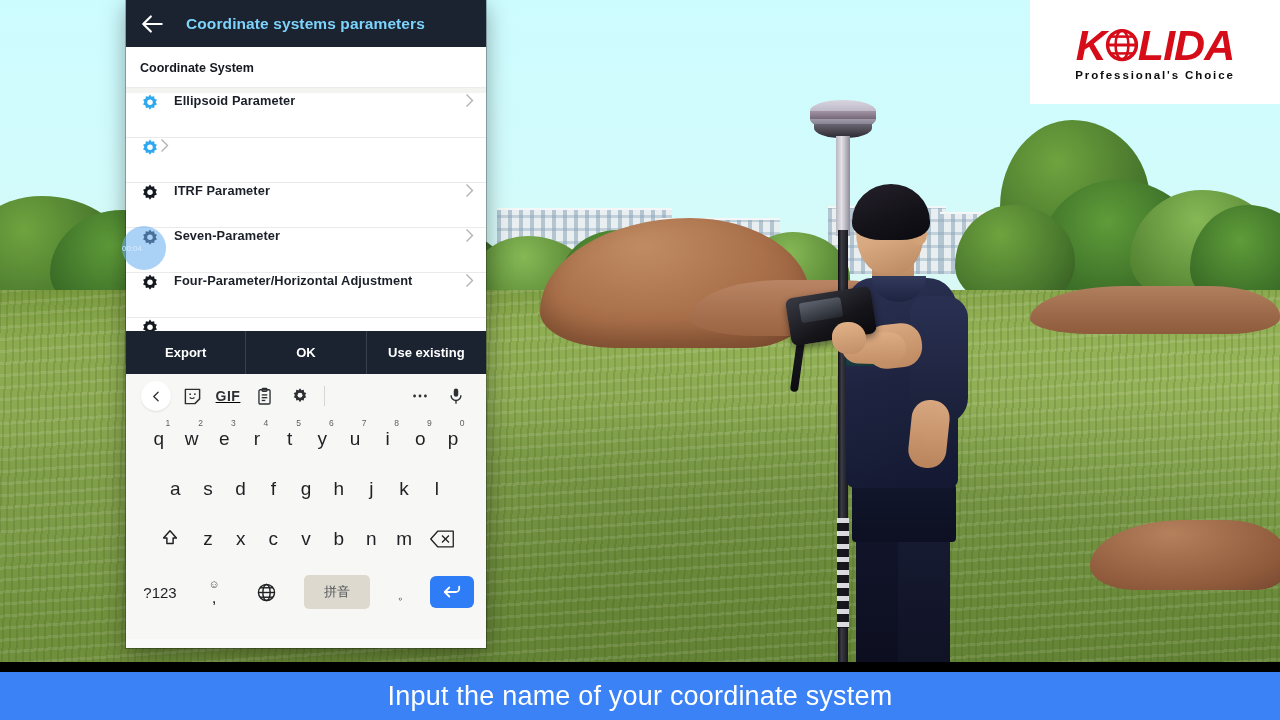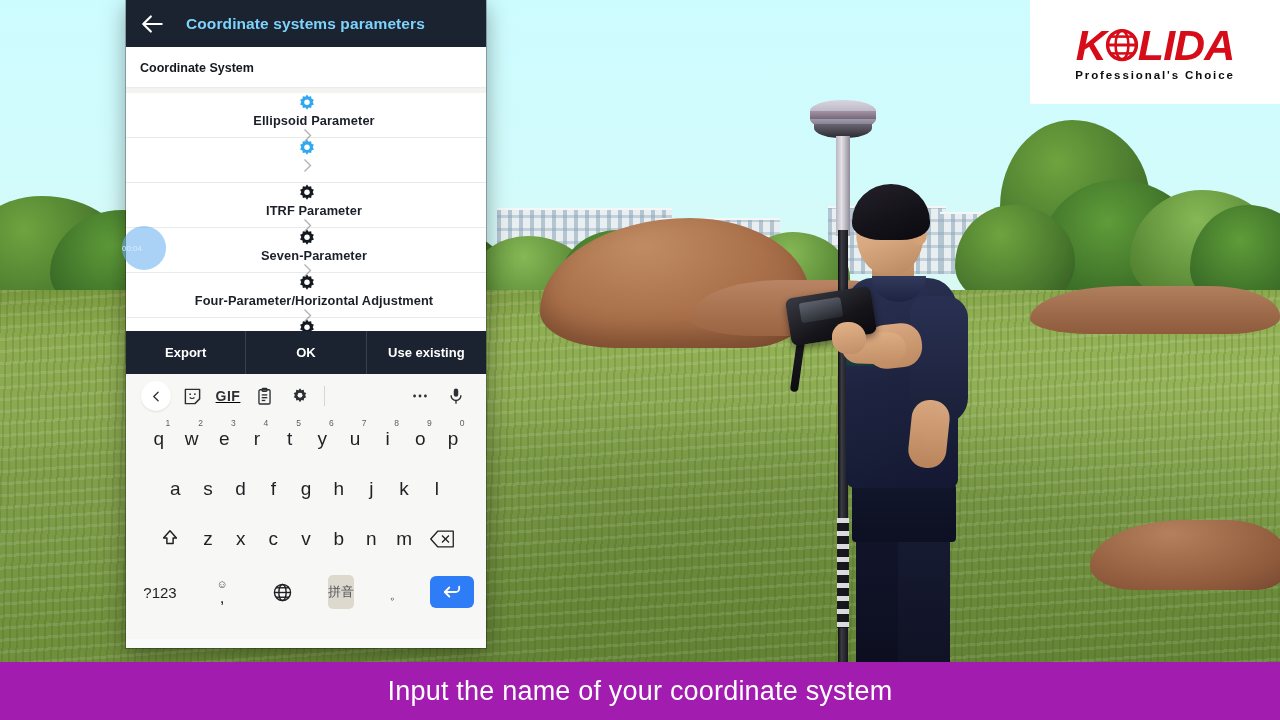--- a/index.html
+++ b/index.html
@@ -216,23 +216,23 @@
   .app-title {
     color: #7dd3fc; font-size: 15.5px; font-weight: bold; letter-spacing: .1px;
   }
   .section-label {
     background: #fff; padding: 14px 14px 12px 14px;
     font-size: 12.5px; font-weight: bold; color: #14181f;
     border-bottom: 1px solid #ececec;
   }
   .list-wrap { background: #f3f3ef; height: 243px; overflow: hidden; padding-top: 5px; }
   .row {
-    display: flex; align-items: center; height: 45px;
+    display: flex; height: 45px;
     background: #fff; border-bottom: 1px solid #eaeaea;
-    padding: 0 12px 0 14px; cursor: pointer; flex-direction: column;
+    padding: 0 12px 0 14px; cursor: pointer;
   }
   .row .gear { width: 20px; height: 20px; flex: 0 0 auto; }
   .row .rlabel {
     flex: 1 1 auto; margin-left: 14px;
     font-size: 12.8px; font-weight: bold; color: #1a1f28; letter-spacing: .1px;
   }
   .chev { width: 9px; height: 15px; flex: 0 0 auto; opacity: .45; }
 
   .btn-bar { display: flex; height: 43px; background: #1b2230; }
   .btn-bar .btn {
@@ -272,21 +272,21 @@
     font-size: 8.5px; color: #5d5f63; font-weight: normal;
   }
   .kb-row.r1 .key { width: 32.7px; }
   .kb-row.r2 { padding-left: 16px; padding-right: 16px; }
   .kb-row.r2 .key { width: 32.7px; }
   .kb-row.r3 .key { width: 32.7px; }
   .key-wide {
     width: 44px; display: flex; align-items: center; justify-content: center;
     height: 46px; cursor: pointer;
   }
-  .kb-row.r4 { height: 52px; align-items: center; padding: 0 10px; gap: 16px; }
+  .kb-row.r4 { height: 52px; align-items: center; padding: 0 10px; gap: 8px; }
   .k-sym {
     width: 48px; display: flex; align-items: center; justify-content: center;
     font-size: 15px; color: #1f2023; cursor: pointer;
   }
   .k-comma {
     width: 44px; display: flex; flex-direction: column; align-items: center;
     justify-content: center; cursor: pointer; line-height: 1;
   }
   .k-comma .emoji-s { font-size: 11px; color: #4a4c50; }
   .k-comma .cm { font-size: 17px; color: #1f2023; margin-top: -1px; }
@@ -326,22 +326,22 @@
     color: #d60d19; font-size: 43px; font-weight: bold;
     font-style: italic; letter-spacing: -1px; line-height: 1;
   }
   .logo-globe { margin: 0 -2px; }
   .logo-tag {
     color: #0d0d0d; font-size: 11.5px; font-weight: bold; letter-spacing: 1.9px;
   }
 
   
   .caption-band {
-    position: absolute; left: 0; bottom: 0; width: 1280px; height: 58px;
-    background: #a21caf; display: flex; align-items: center; justify-content: center; margin-top: 29px;
+    position: absolute; left: 0; bottom: 0; width: 1280px; height: 48px;
+    background: #3b82f6; display: flex; align-items: center; justify-content: center; margin-top: 29px;
   }
   .caption-text { color: #fff; font-size: 27px; letter-spacing: .2px; }
 </style>
 </head>
 <body>
 
 <div id="stage">
 
   <div class="photo">
     <div class="sky"></div>

